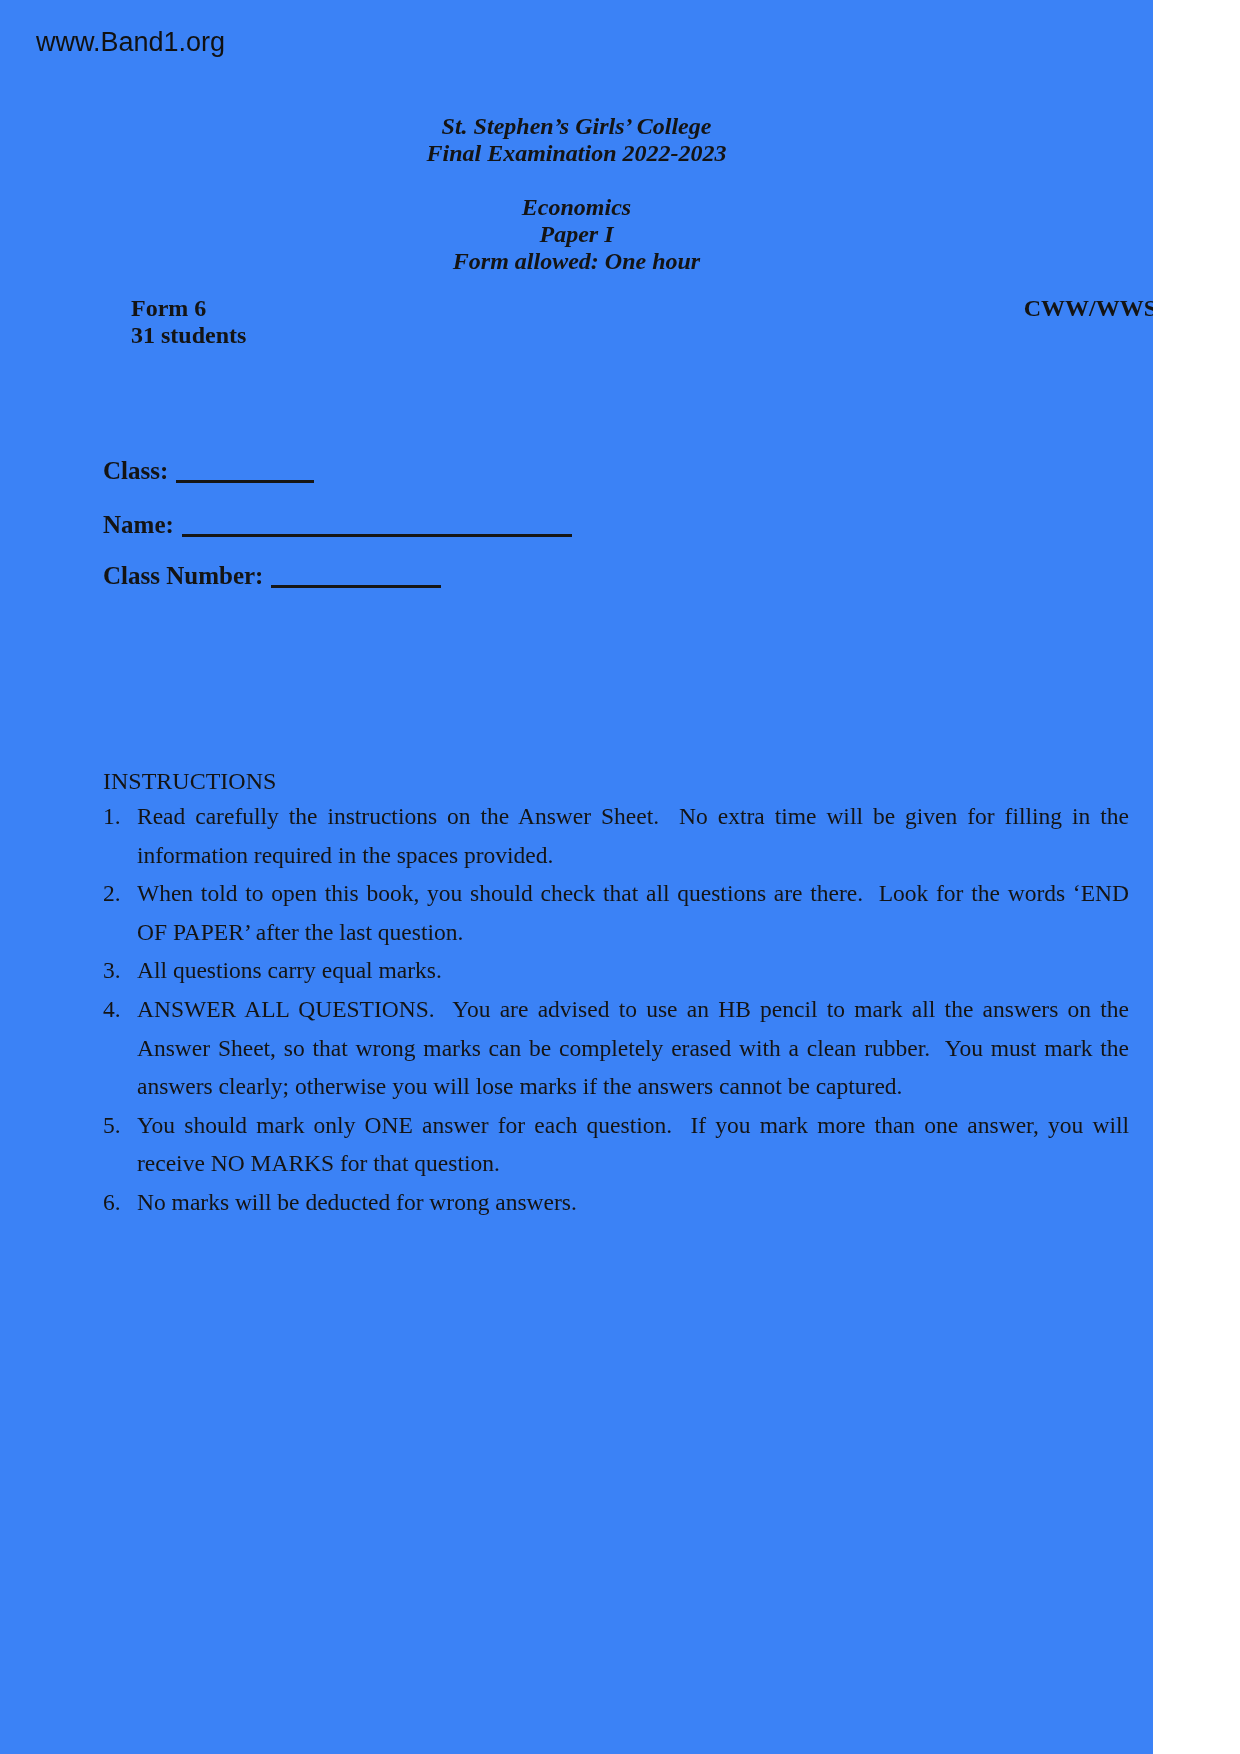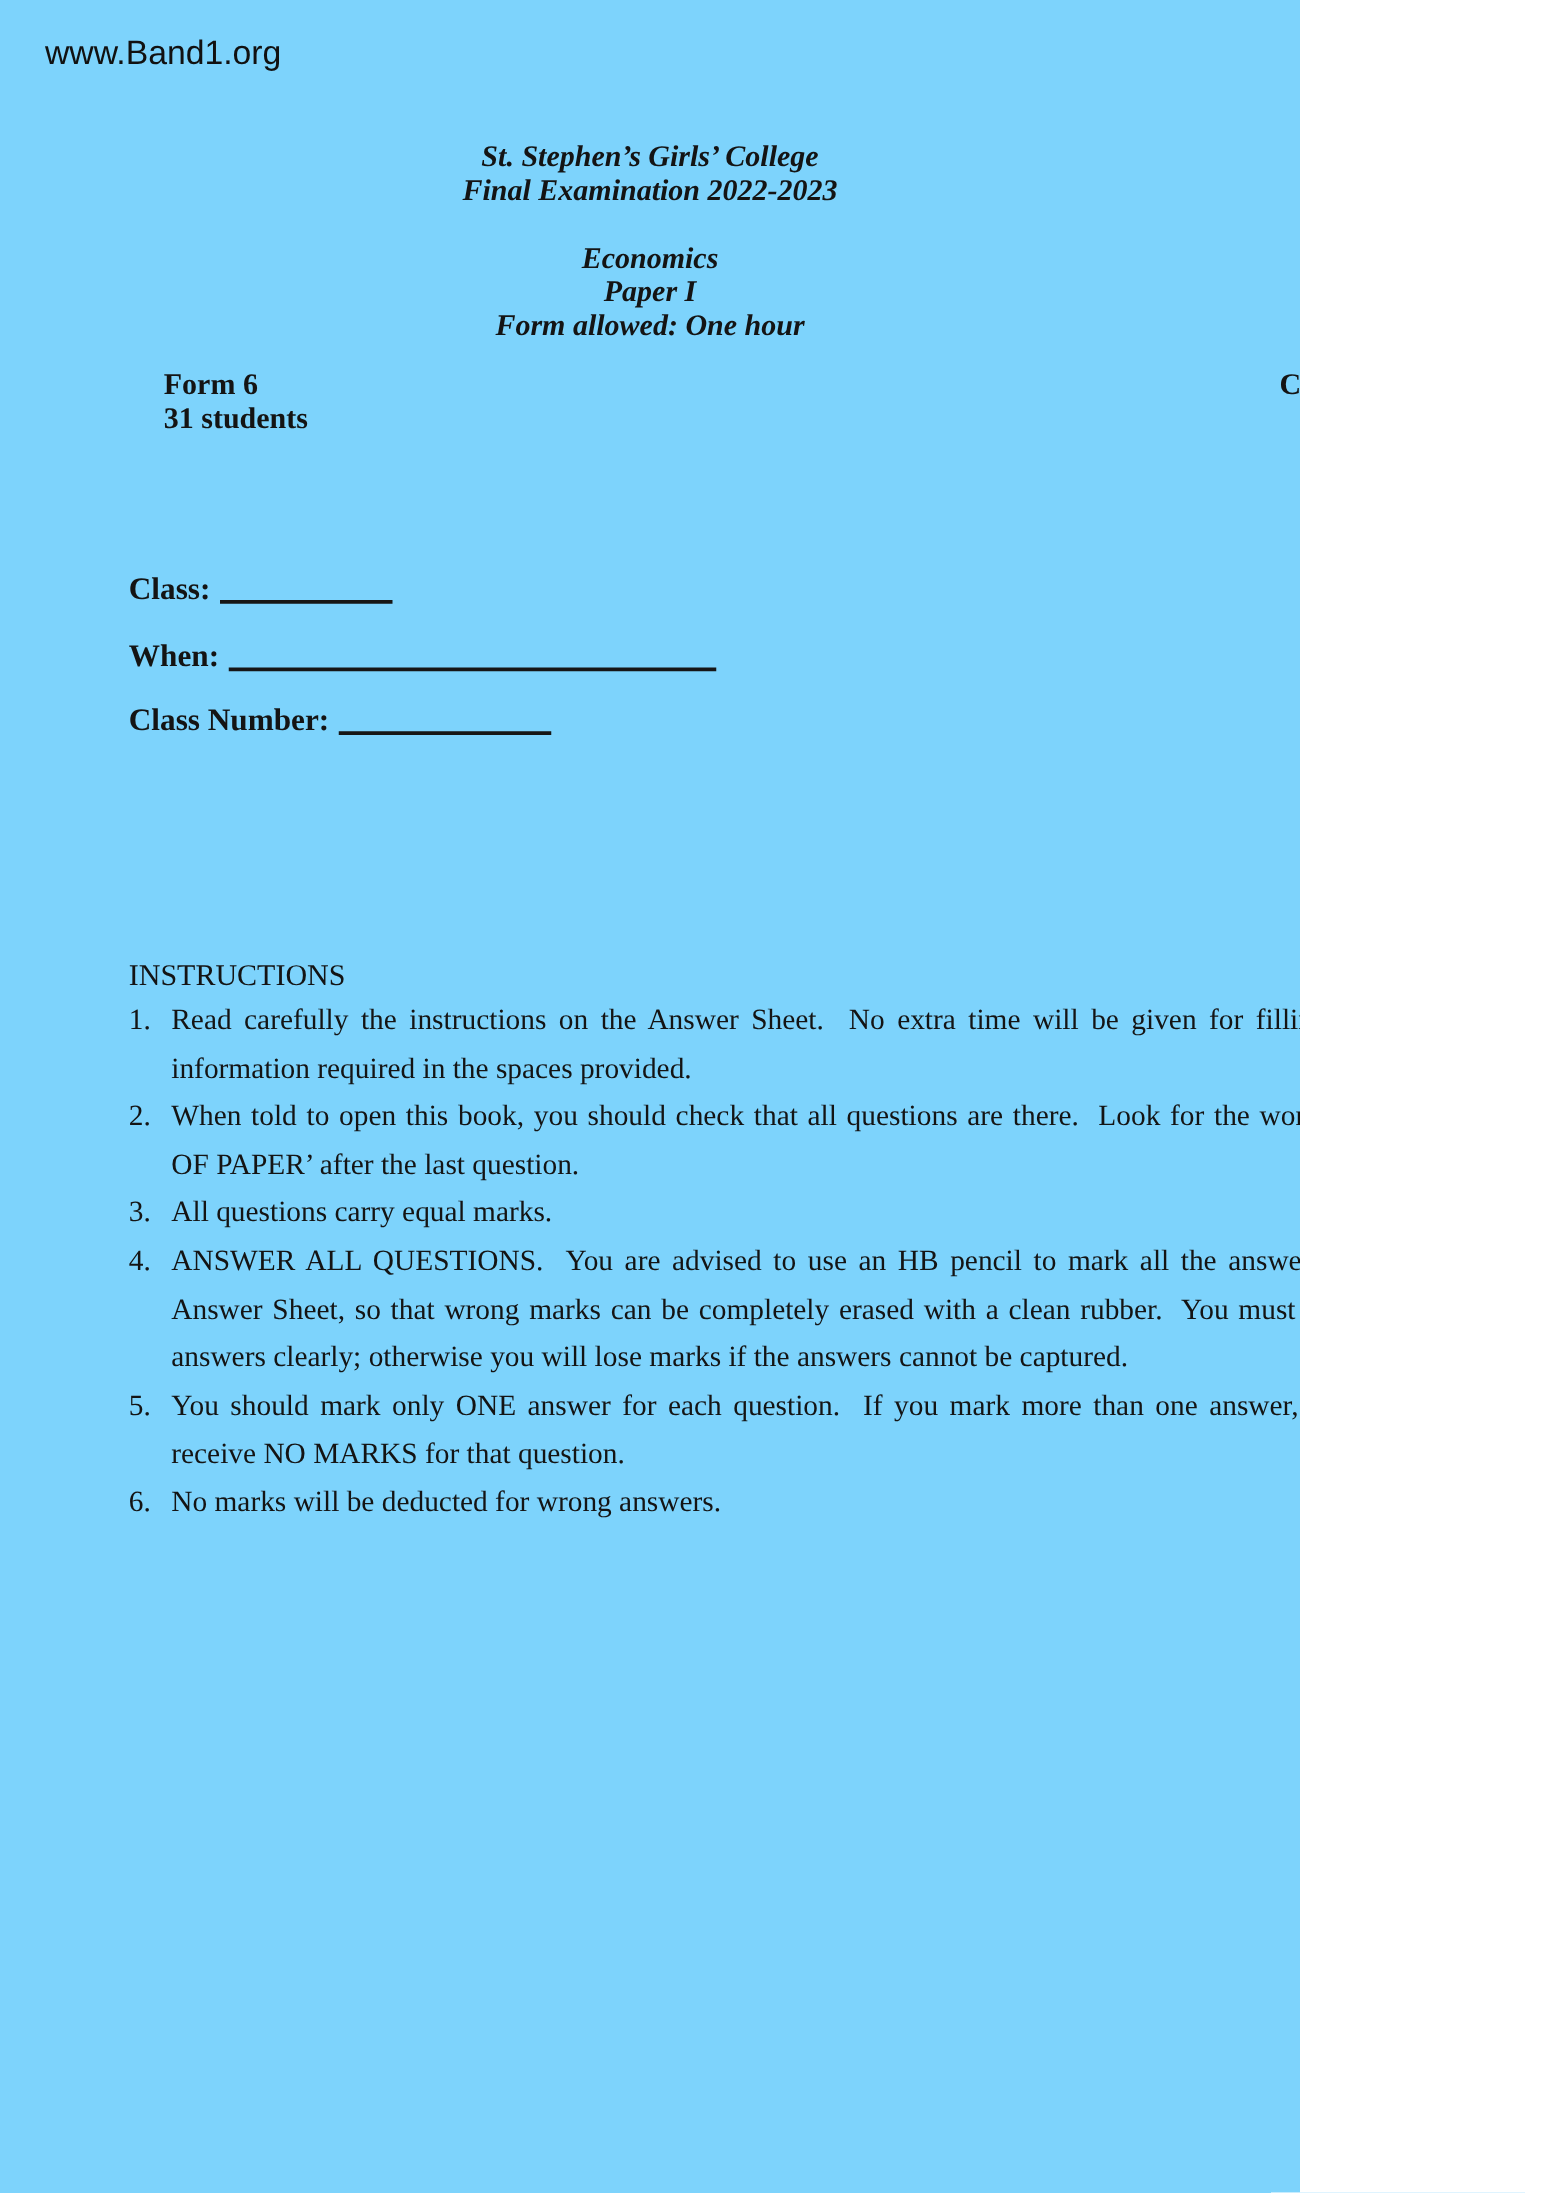--- a/index.html
+++ b/index.html
@@ -2,23 +2,23 @@
 <html><head>
 <meta charset="utf-8">
 <style>
   html, body {
     margin: 0;
     padding: 0;
     background: #ffffff;
   }
   .page {
     position: relative;
-    width: 1040px;
+    width: 1153px;
     height: 1754px;
-    background: #7dd3fc;
+    background: #3b82f6;
     color: #141414;
     font-family: "Liberation Serif", serif;
     overflow: hidden;
   }
   .watermark {
     position: absolute;
     left: 36px;
     top: 26px;
     font-family: "Liberation Sans", sans-serif;
     font-size: 27px;
@@ -119,21 +119,21 @@
     <div>Form 6</div>
     <div>31 students</div>
     <div class="form-code">CWW/WWS</div>
   </div>
 
   <div class="field-row class-row">
     <span>Class:</span><span class="fill-line" style="width:138px"></span>
   </div>
 
   <div class="field-row name-row">
-    <span>When:</span><span class="fill-line" style="width:390px"></span>
+    <span>Name:</span><span class="fill-line" style="width:390px"></span>
   </div>
 
   <div class="field-row class-number-row">
     <span>Class Number:</span><span class="fill-line" style="width:170px"></span>
   </div>
 
   <div class="instructions">
     <div class="instructions-heading">INSTRUCTIONS</div>
 
     <div class="ins-item">

